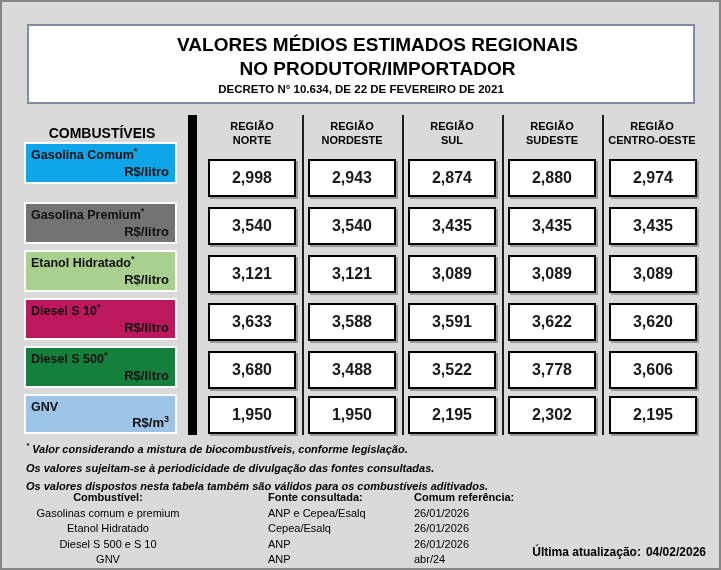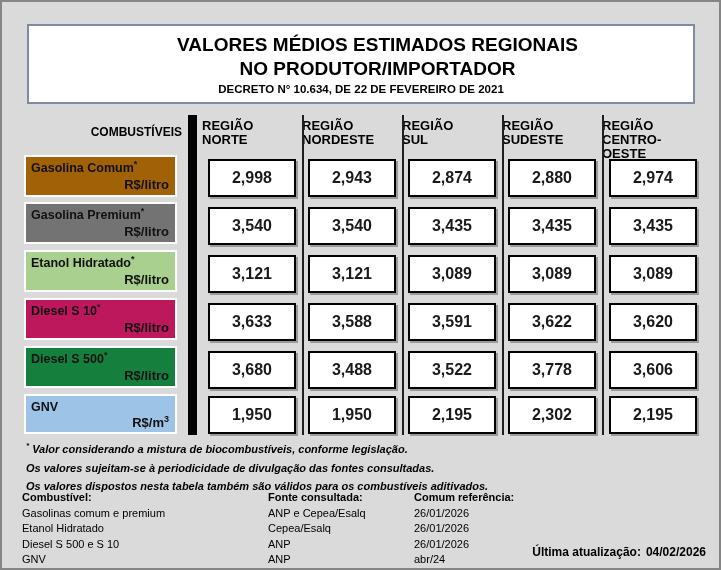--- a/index.html
+++ b/index.html
@@ -19,25 +19,25 @@
     position:absolute;left:25px;top:22px;width:668px;height:80px;
     box-sizing:border-box;background:#ffffff;border:2px solid #7e8ba3;
     text-align:center;color:#000;
   }
   .title-line{font-size:19px;font-weight:bold;line-height:24px;padding-left:33px;}
   .title-line.first{margin-top:7px;}
   .subtitle{font-size:11.5px;font-weight:bold;margin-top:2px;}
   
   .fuels-header{
     position:absolute;left:20px;top:123px;width:160px;
-    text-align:right;font-weight:bold;font-size:12px;color:#000;
+    text-align:center;font-weight:bold;font-size:14px;color:#000;
   }
   .region-header{
-    position:absolute;top:117px;width:100px;
-    font-weight:bold;font-size:13px;line-height:14px;color:#000;
+    position:absolute;top:117px;width:100px;text-align:center;
+    font-weight:bold;font-size:11px;line-height:14px;color:#000;
   }
   
   .thick-bar{position:absolute;left:186px;top:113px;width:9px;height:320px;background:#000;}
   .col-sep{position:absolute;top:113px;width:1.5px;height:320px;background:#1f1f1f;}
   
   .fuel-label{
     position:absolute;left:22px;width:153px;height:42px;
     box-sizing:border-box;border:2px solid #fdfdfd;
     padding:2px 6px 3px 5px;
     display:flex;flex-direction:column;justify-content:space-between;
@@ -54,21 +54,21 @@
     box-shadow:2px 2px 0 #9a9a9a;
     display:flex;align-items:center;justify-content:center;
     font-size:16px;font-weight:bold;color:#1a1a1a;
   }
   
   .notes{position:absolute;left:24px;top:436px;font-size:11px;font-weight:bold;font-style:italic;color:#000;line-height:15px;}
   .note-line sup{font-size:8px;}
   
   .src-col{position:absolute;top:488px;font-size:11px;line-height:15.6px;color:#000;}
   .src-col .hdr{font-weight:bold;}
-  .src-col1{left:20px;width:172px;text-align:left;}
+  .src-col1{left:20px;width:172px;text-align:center;}
   .src-col2{left:266px;width:150px;text-align:left;}
   .src-col3{left:412px;width:130px;text-align:left;}
   .last-update{
     position:absolute;right:13px;top:543px;
     font-size:12px;font-weight:bold;color:#000;
   }
   .last-update .val{margin-left:5px;}
 </style>
 </head>
 <body>
@@ -103,21 +103,21 @@
     <span>REGIÃO</span><br>
     <span>CENTRO-OESTE</span>
   </div>
 
   <div class="thick-bar"></div>
   <div class="col-sep" style="left:300px"></div>
   <div class="col-sep" style="left:400px"></div>
   <div class="col-sep" style="left:500px"></div>
   <div class="col-sep" style="left:600px"></div>
 
-  <div class="fuel-label" style="top: 153px; background-color: #a16207;">
+  <div class="fuel-label" style="top: 140px; background-color: #0ea5e9;">
     <div class="fuel-name"><span>Gasolina Comum</span><sup>*</sup></div>
     <div class="fuel-unit"><span>R$/litro</span><sup></sup></div>
   </div>
   <div class="val-cell" style="left:206px;top:157px">2,998</div>
   <div class="val-cell" style="left:306px;top:157px">2,943</div>
   <div class="val-cell" style="left:406px;top:157px">2,874</div>
   <div class="val-cell" style="left:506px;top:157px">2,880</div>
   <div class="val-cell" style="left:607px;top:157px">2,974</div>
 
   <div class="fuel-label" style="top: 200px; background-color: #737373;">

